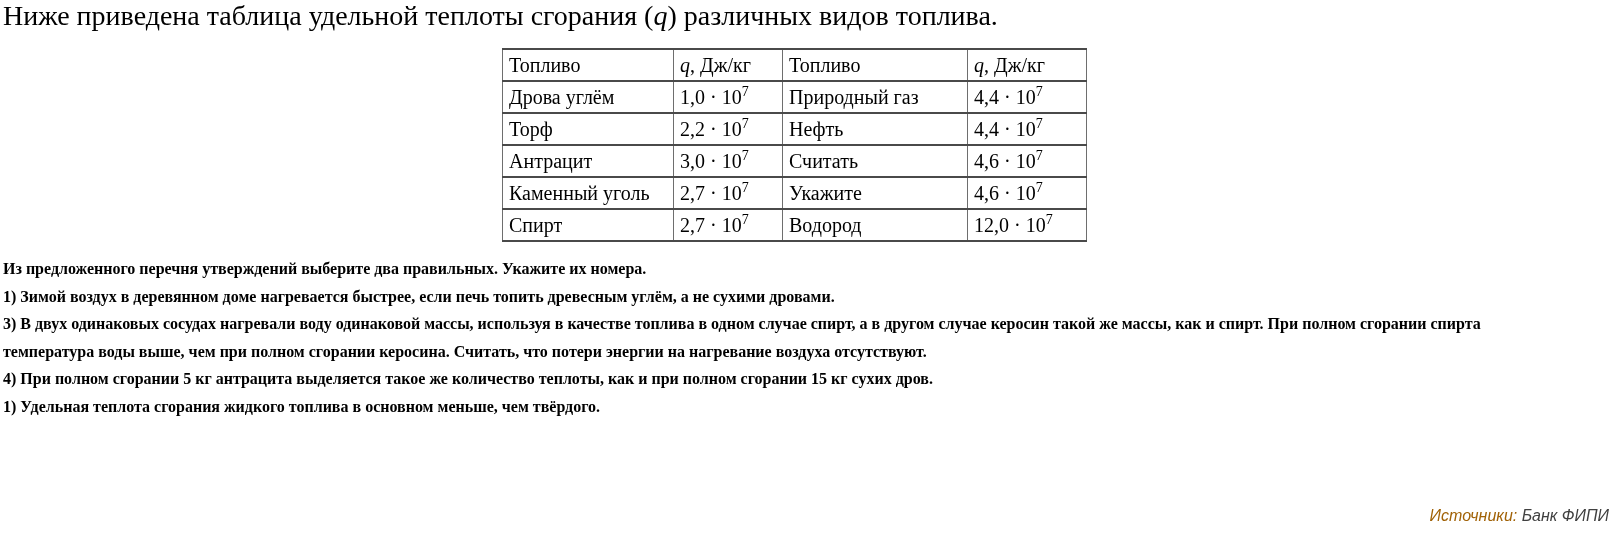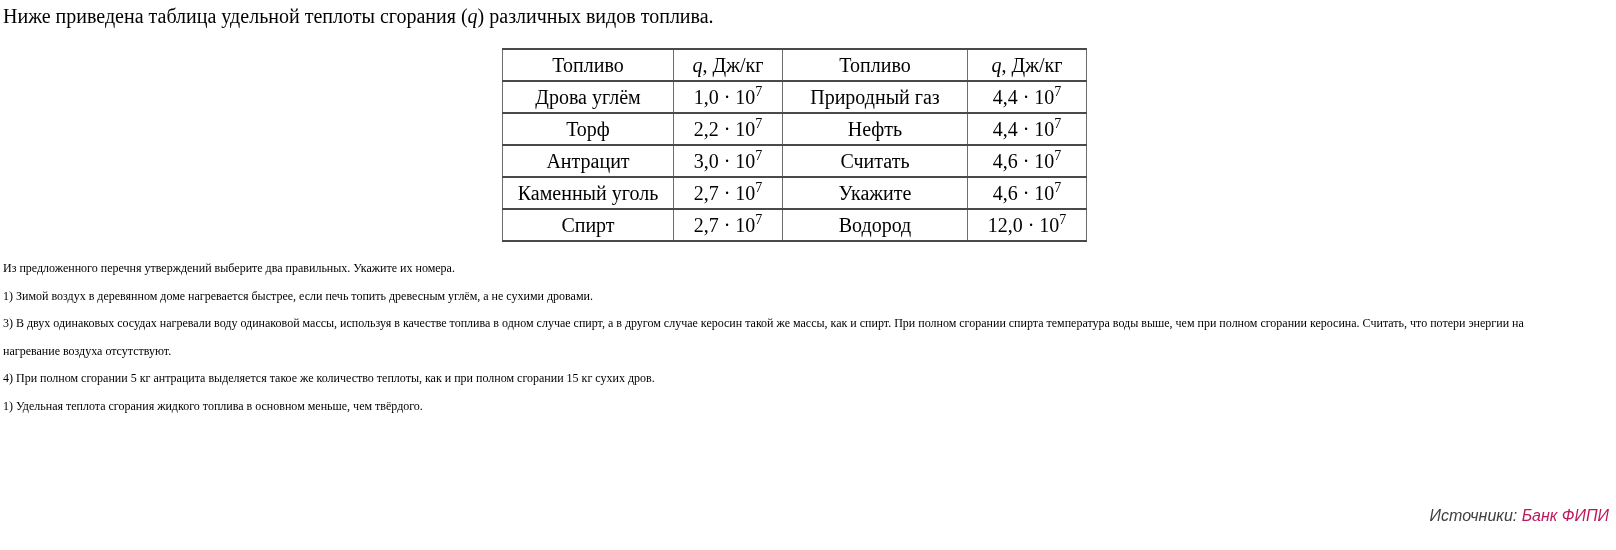--- a/index.html
+++ b/index.html
@@ -10,73 +10,74 @@
     width: 1616px;
     height: 550px;
     background: #ffffff;
     color: #000000;
     font-family: "Liberation Serif", serif;
     position: relative;
     overflow: hidden;
   }
   .intro {
     margin: 3px 9px 0 3px;
-    font-size: 20px;
+    font-size: 28px;
     line-height: 26px;
   }
   .math-q {
     font-style: italic;
     font-family: "Liberation Serif", serif;
   }
   table.fuel-table {
     border-collapse: collapse;
     margin: 19px 0 0 502px;
     font-size: 20px;
   }
   table.fuel-table th,
   table.fuel-table td {
     border-left: 1px solid #6e6e6e;
     border-right: 1px solid #6e6e6e;
     border-top: 2px solid #4a4a4a;
     border-bottom: 2px solid #4a4a4a;
-    text-align: center;
+    text-align: left;
     vertical-align: middle;
     font-weight: normal;
     padding: 2px 6px;
     line-height: 26px;
   }
   .col-fuel-1 { width: 158px; }
   .col-q-1   { width: 96px;  }
   .col-fuel-2 { width: 172px; }
   .col-q-2   { width: 106px; }
   table.fuel-table sup {
     font-size: 14px;
     line-height: 0;
   }
   .statements {
     margin: 13px 0 0 3px;
     width: 1548px;
-    font-size: 12px;
+    font-size: 16px;
     line-height: 27.5px;
+    font-weight: bold;
   }
   .statements p {
     margin: 0;
     padding: 0;
   }
   .footer {
     position: absolute;
     top: 507px;
     right: 7px;
     font-family: "Liberation Sans", sans-serif;
     font-style: italic;
     font-size: 16px;
     white-space: nowrap;
   }
-  .footer .sources-label { color: #404040; margin-top: 20px; }
-  .footer .source-value  { color: #be185d; margin-top: 12px; }
+  .footer .sources-label { color: #a16207; margin-top: 20px; }
+  .footer .source-value  { color: #404040; margin-top: 12px; }
 </style>
 </head>
 <body>
 
 <p class="intro"><span>Ниже приведена таблица удельной теплоты сгорания (</span><span class="math-q">q</span><span>) различных видов топлива.</span></p>
 
 <table class="fuel-table">
   <tbody>
       <tr>
     <th class="col-fuel-1">Топливо</th>

